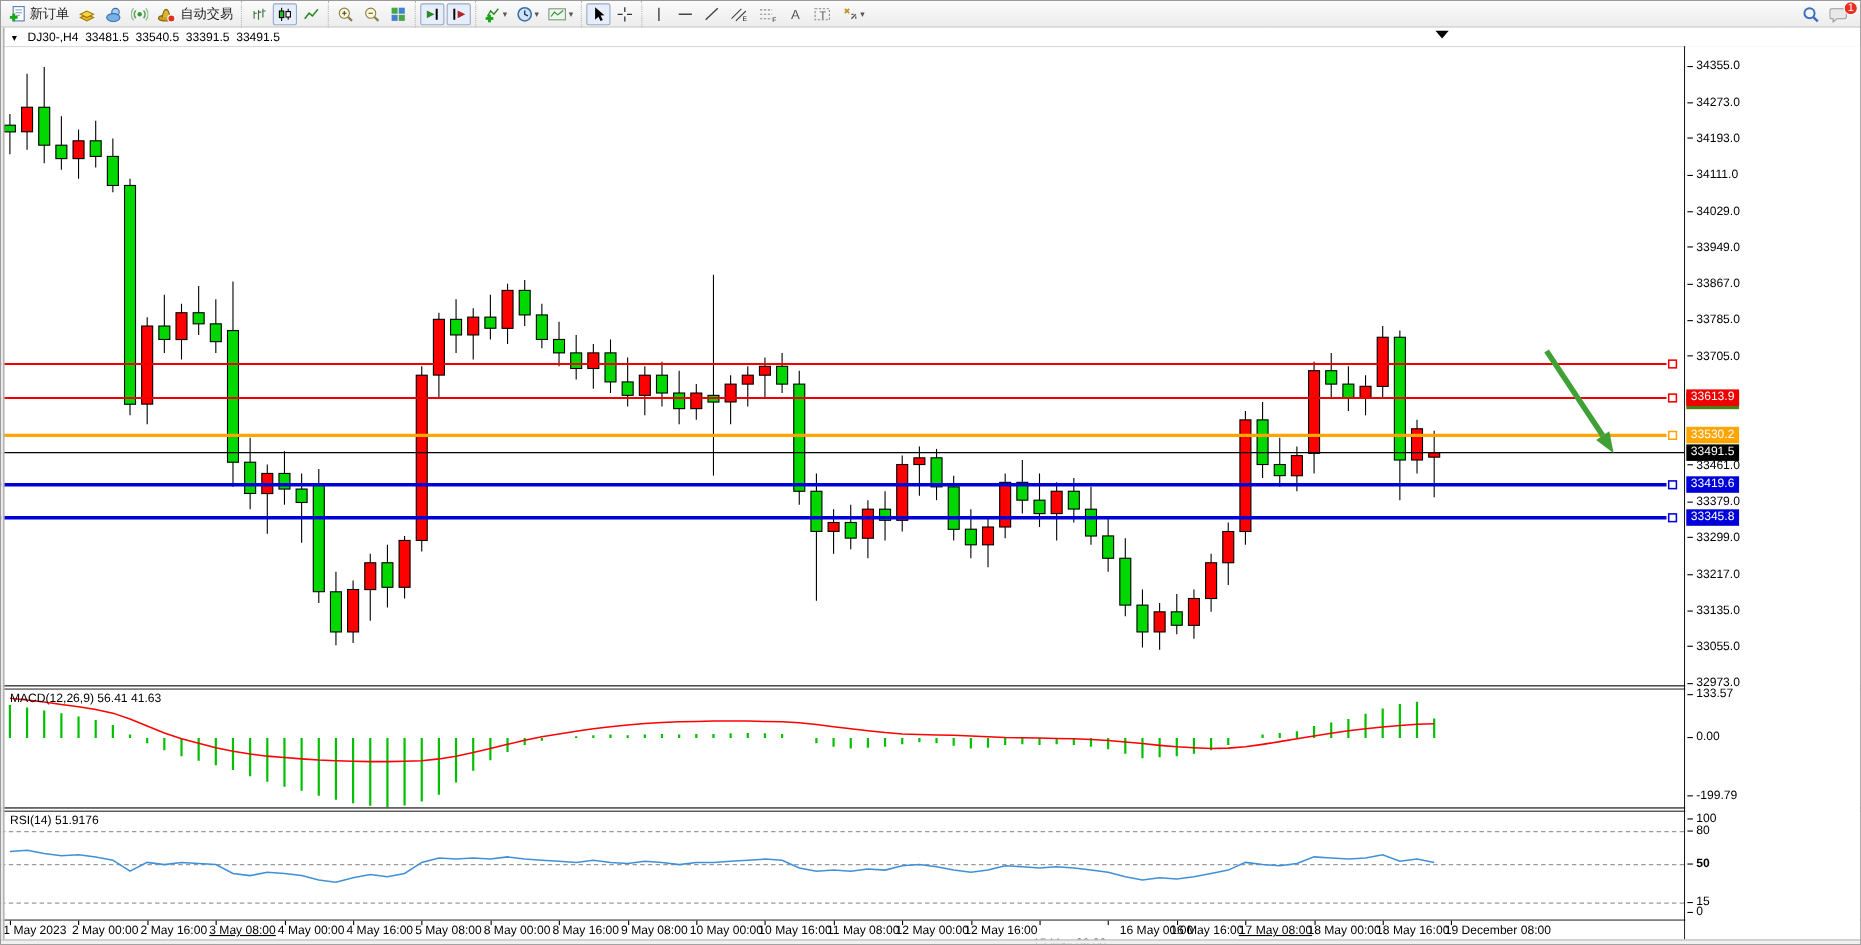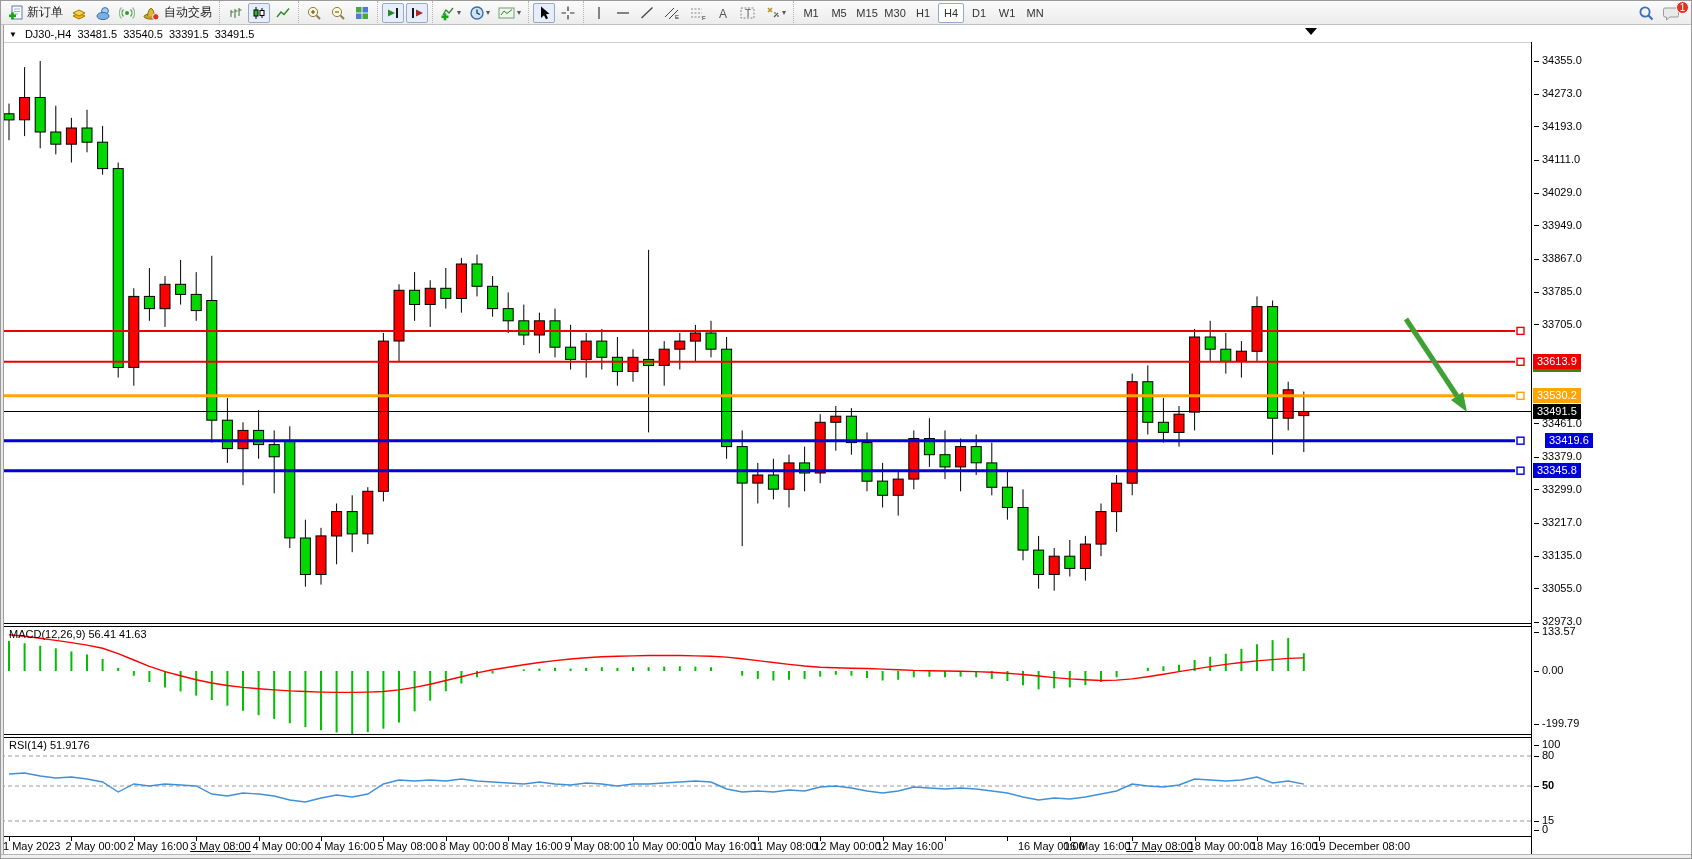--- a/index.html
+++ b/index.html
@@ -242,31 +242,20 @@
           </svg>
       </span>
       <span class="tb-btn">
         <svg width="16" height="16">
             <path d="M3,3 L7,7 M7,3 L3,7" stroke="#c09020" stroke-width="1.5"></path>
             <path d="M9,12 l4,-4 M9,8 h2 M13,12 v-2" stroke="#555" stroke-width="1.2" fill="none"></path>
           </svg>
         <span class="caret">▾</span>
       </span>
     </div>
-    <div class="tb-group" id="tf-group">
-        <span class="tf-btn">M1</span>
-        <span class="tf-btn">M5</span>
-        <span class="tf-btn">M15</span>
-        <span class="tf-btn">M30</span>
-        <span class="tf-btn">H1</span>
-        <span class="tf-btn active">H4</span>
-        <span class="tf-btn">D1</span>
-        <span class="tf-btn">W1</span>
-        <span class="tf-btn">MN</span>
-      </div>
     <div class="tb-right">
       <span class="tb-btn">
         <svg width="17" height="17">
             <circle cx="7" cy="7" r="4.6" fill="none" stroke="#3a6fc0" stroke-width="1.8"></circle>
             <line x1="10.5" y1="10.5" x2="14.5" y2="14.5" stroke="#3a6fc0" stroke-width="2.2"></line>
           </svg>
       </span>
       <span class="tb-btn" style="position:relative;">
         <svg width="18" height="16">
             <path d="M2,3 h12 a1.5,1.5 0 0 1 1.5,1.5 v6 a1.5,1.5 0 0 1 -1.5,1.5 h-7 l-3.5,3 v-3 h-1.5 a1.5,1.5 0 0 1 -1.5,-1.5 v-6 A1.5,1.5 0 0 1 2,3" fill="#e9e9e9" stroke="#9a9a9a"></path>
@@ -601,21 +590,21 @@
       <div class="pa-tick" style="top: 374.898px;"><span class="dash"></span>33461.0</div>
       <div class="pa-tick" style="top: 408.184px;"><span class="dash"></span>33379.0</div>
       <div class="pa-tick" style="top: 440.658px;"><span class="dash"></span>33299.0</div>
       <div class="pa-tick" style="top: 473.944px;"><span class="dash"></span>33217.0</div>
       <div class="pa-tick" style="top: 507.23px;"><span class="dash"></span>33135.0</div>
       <div class="pa-tick" style="top: 539.704px;"><span class="dash"></span>33055.0</div>
       <div class="pa-tick" style="top: 572.99px;"><span class="dash"></span>32973.0</div>
       <div class="pa-label" style="top: 291px; background: #4d7c0f; margin-top: 24px;">33690.1</div>
       <div class="pa-label" style="top: 311.832px; background: rgb(238, 0, 0);">33613.9</div>
       <div class="pa-label" style="top: 345.808px; background: rgb(255, 165, 0);">33530.2</div>
-      <div class="pa-label" style="top: 390.704px; background: rgb(0, 0, 216); margin-left: 12px;">33419.6</div>
+      <div class="pa-label" style="top: 390.704px; background: rgb(0, 0, 216);">33419.6</div>
       <div class="pa-label" style="top: 420.661px; background: rgb(0, 0, 216);">33345.8</div>
       <div class="pa-label" style="top: 361.518px; background: rgb(0, 0, 0);">33491.5</div>
       <div class="pa-tick" style="top: 583px;"><span class="dash"></span>133.57</div>
       <div class="pa-tick" style="top: 622px;"><span class="dash"></span>0.00</div>
       <div class="pa-tick" style="top: 675px;"><span class="dash"></span>-199.79</div>
       <div class="pa-tick" style="top: 696px;"><span class="dash"></span>100</div>
       <div class="pa-tick" style="top: 707px;"><span class="dash"></span>80</div>
       <div class="pa-tick" style="top: 737px; font-weight: bold;"><span class="dash"></span>50</div>
       <div class="pa-tick" style="top: 772px;"><span class="dash"></span>15</div>
       <div class="pa-tick" style="top: 781px;"><span class="dash"></span>0</div>

